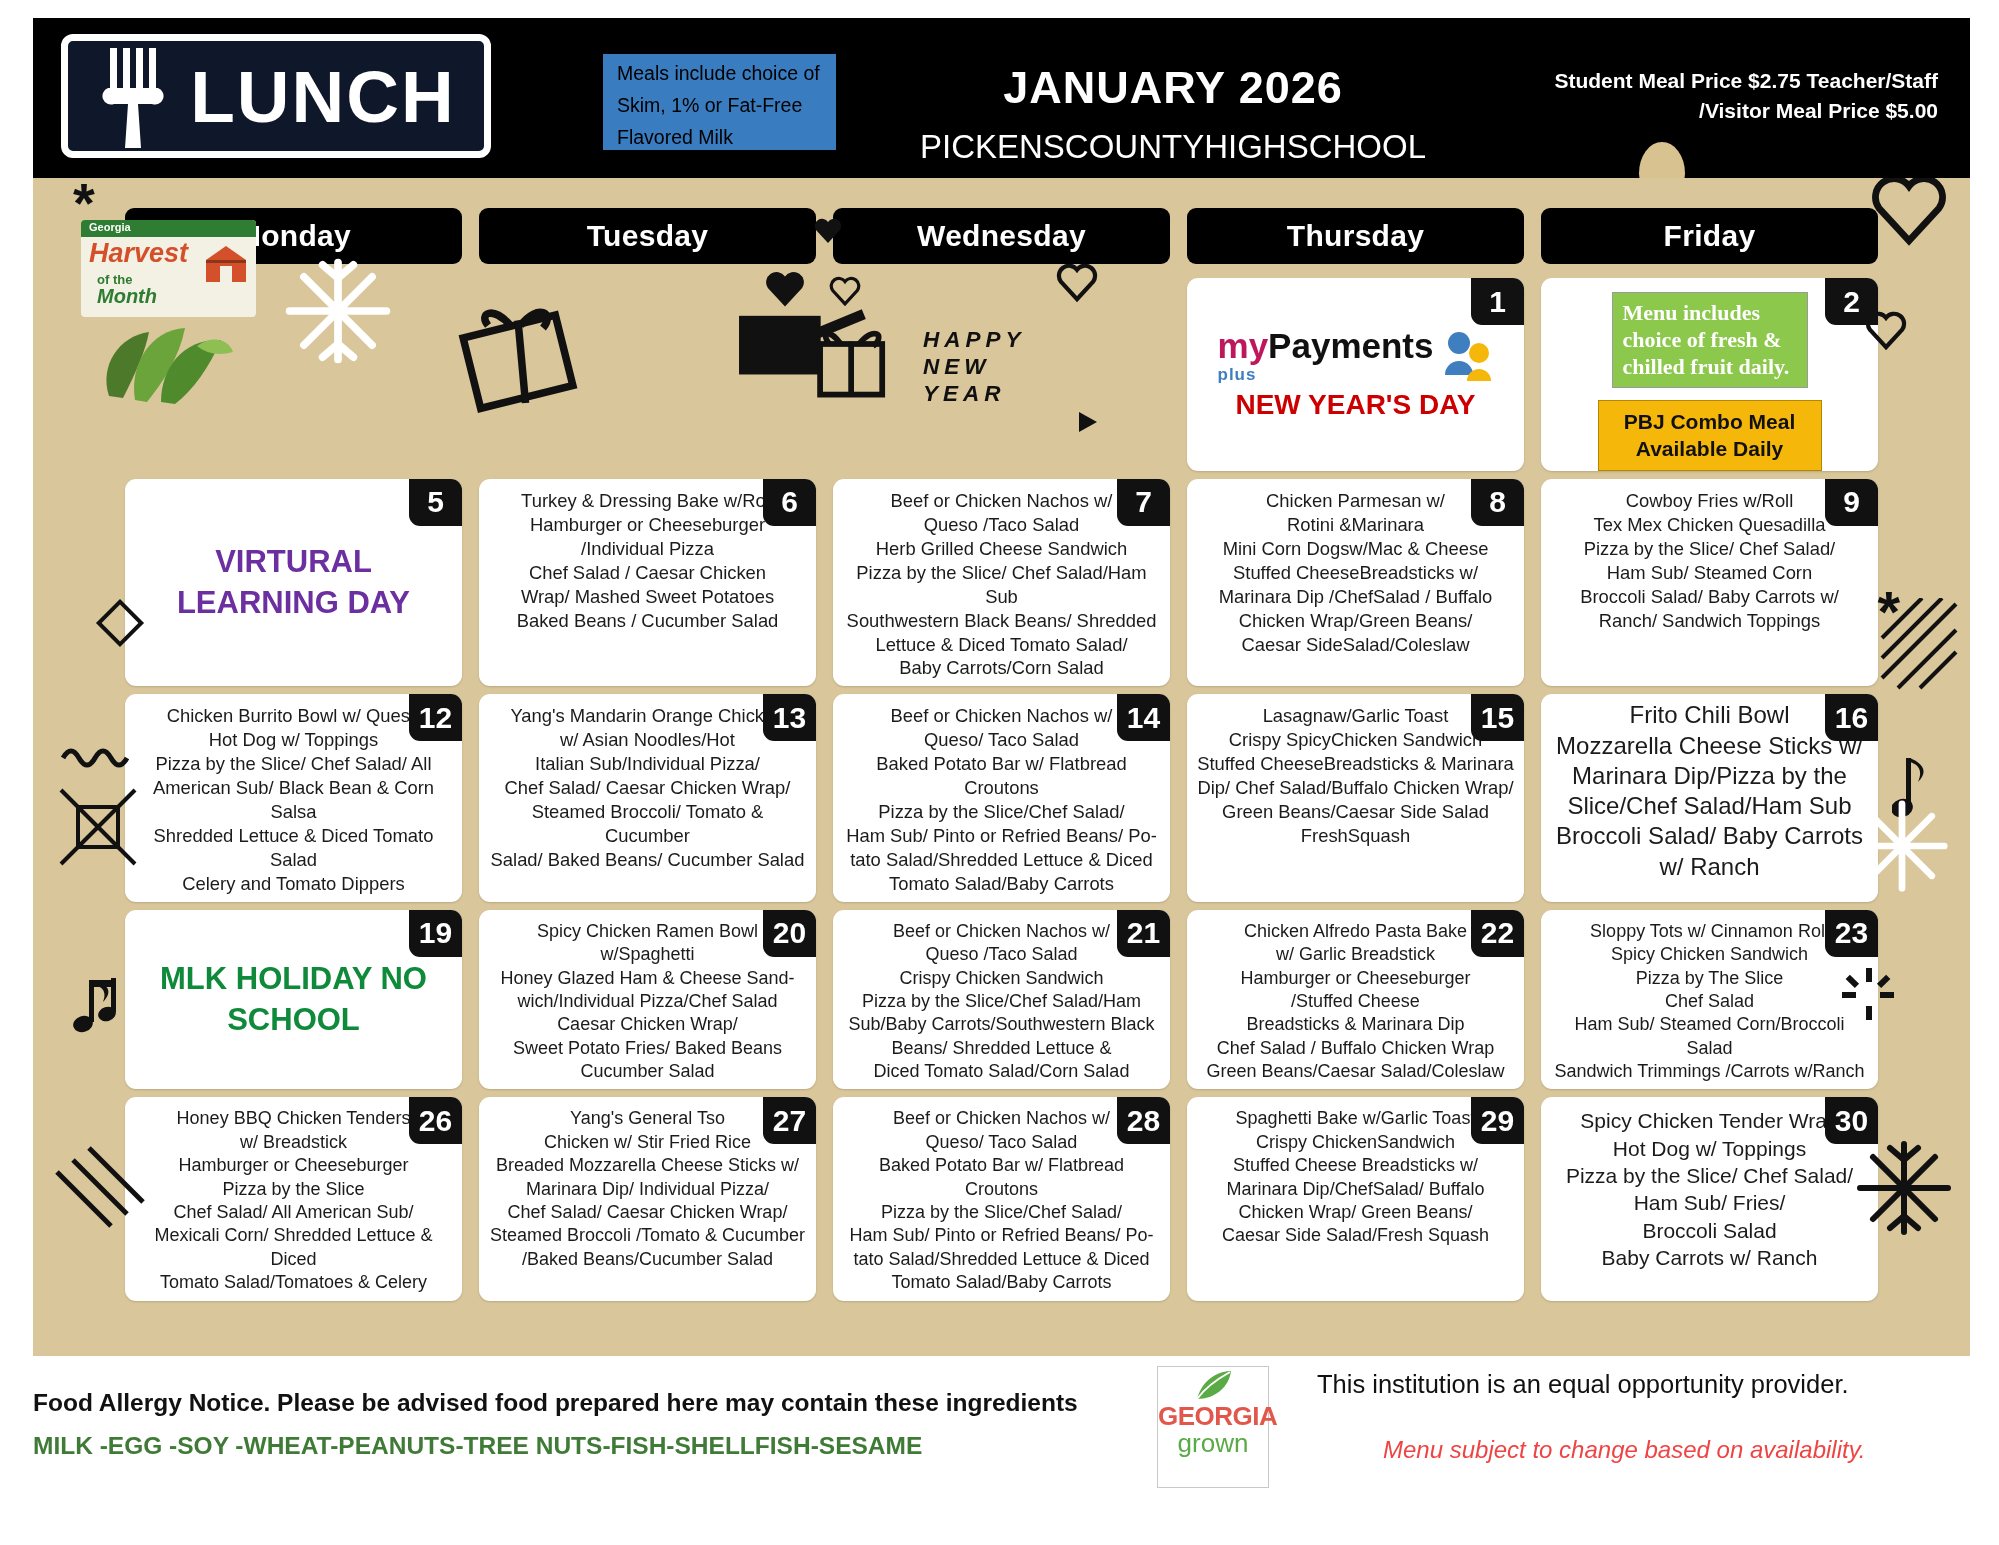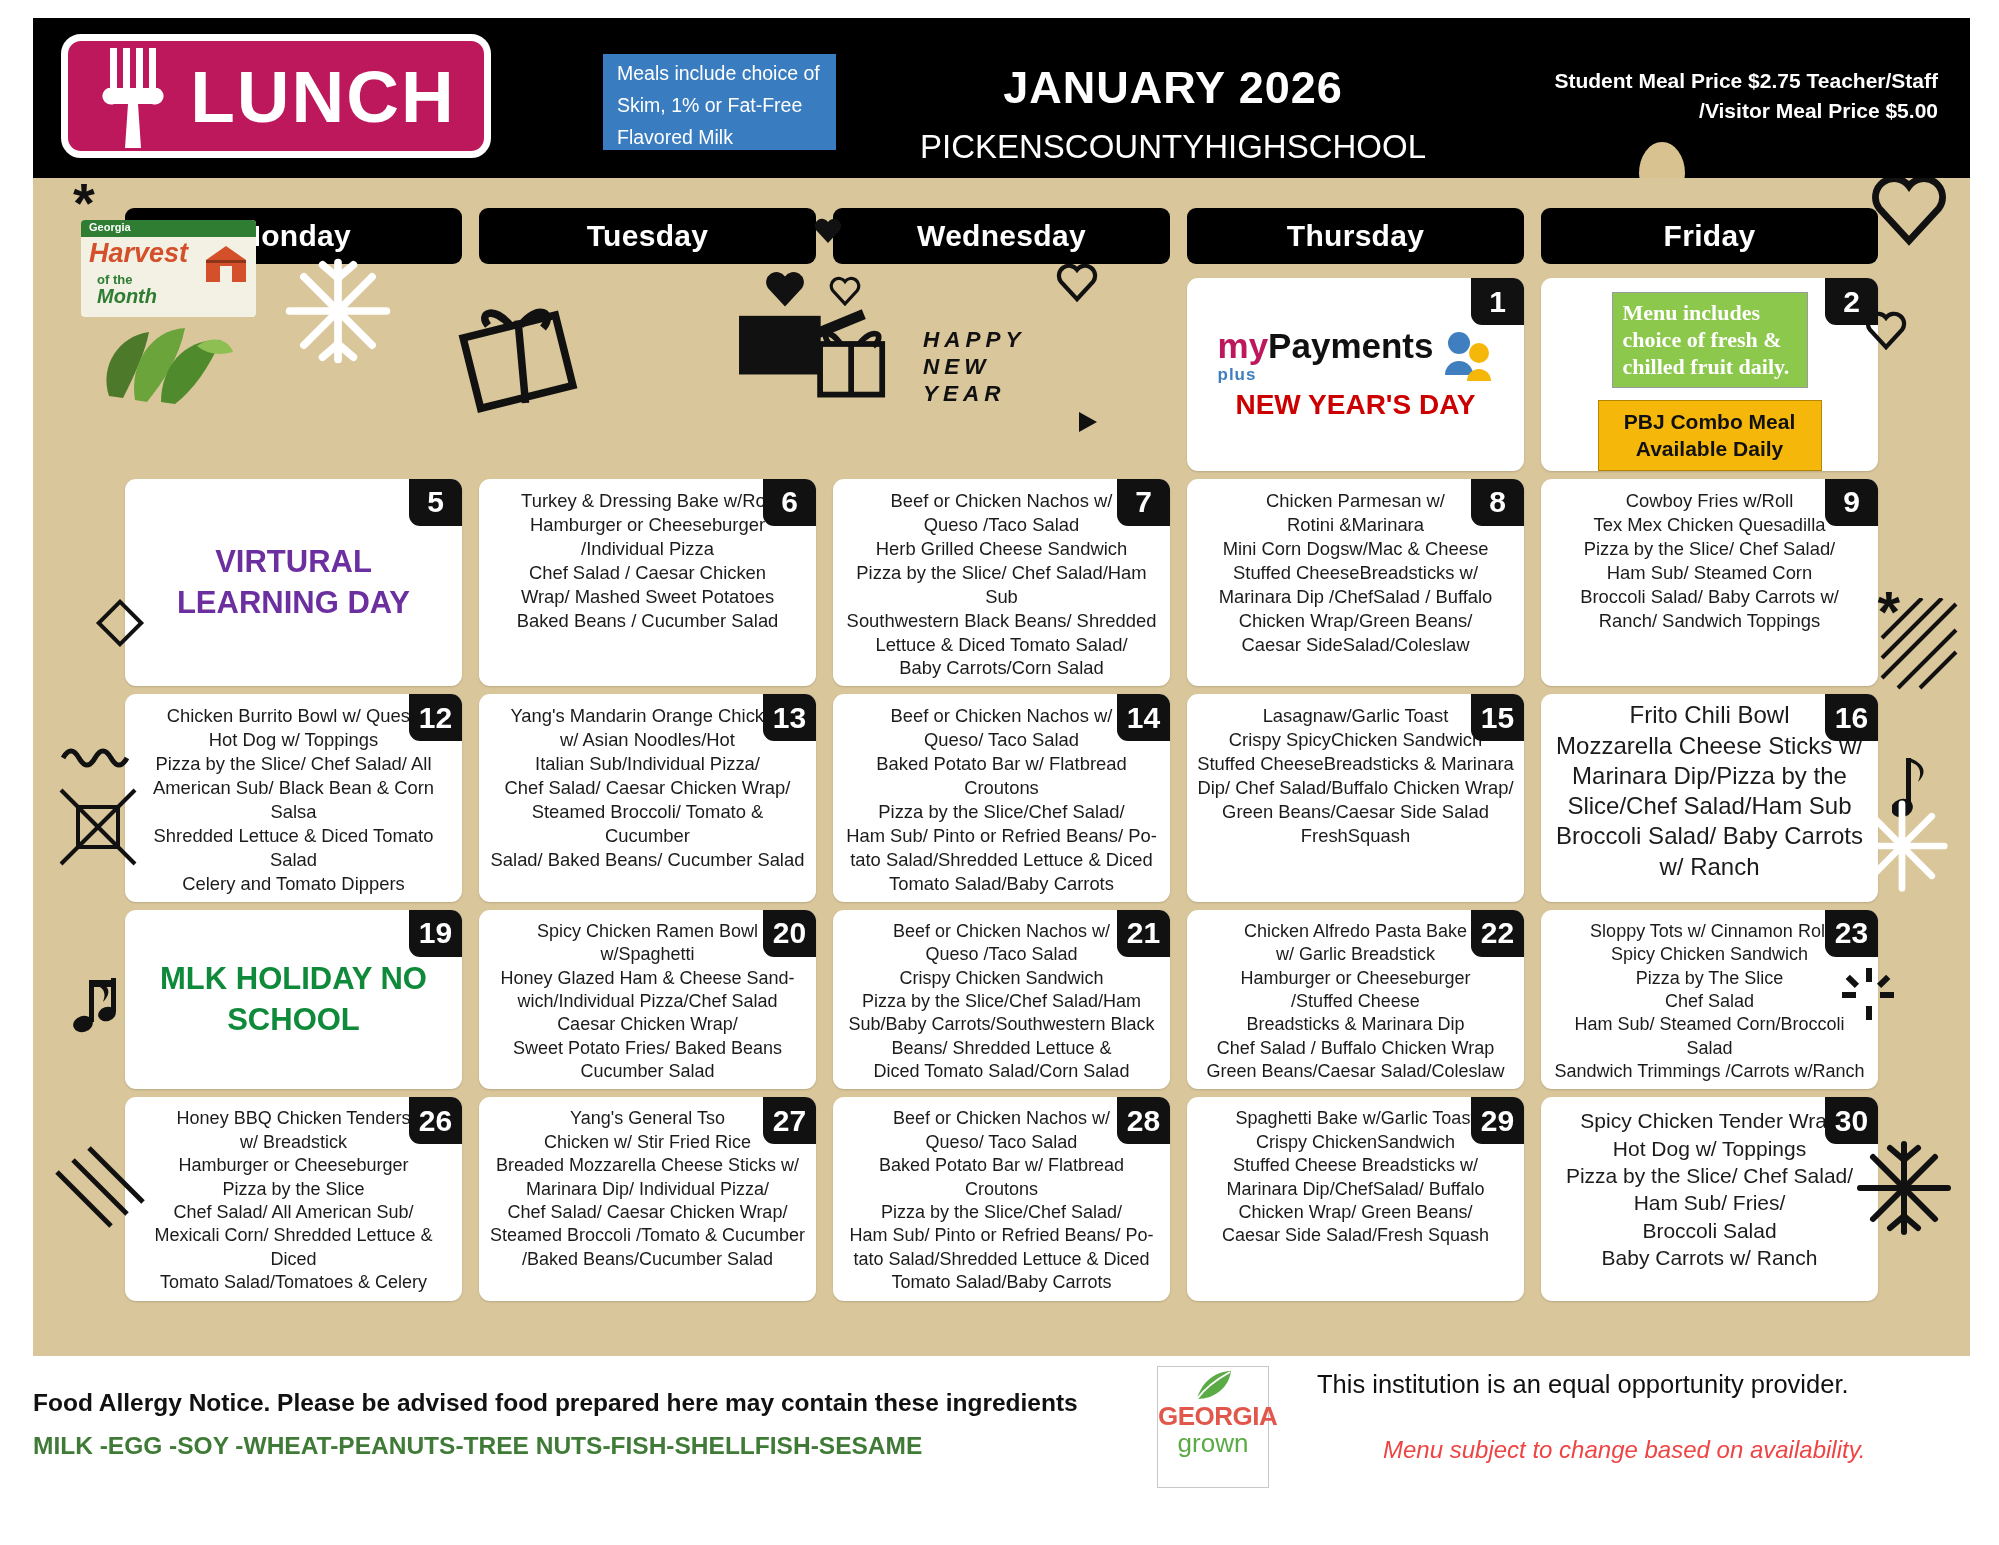--- a/index.html
+++ b/index.html
@@ -31,22 +31,22 @@
     left: 33px; top: 18px;
     width: 1937px; height: 160px;
     background: #000000;
     color: #ffffff;
   }
   .lunch-logo {
     position: absolute;
     left: 28px; top: 16px;
     width: 430px; height: 124px;
     border: 7px solid #ffffff;
-    border-radius: 20px;
-    background: #be185d;
+    border-radius: 12px;
+    background: #0f172a;
     display: flex; align-items: center; padding-left: 24px;
   }
   .fork {
     position: relative;
     width: 74px; height: 104px;
     margin-left: 10px;
     flex: 0 0 auto;
   }
   .lunch-word {
     flex: 1;
@@ -57,21 +57,21 @@
     color: #ffffff;
     font-family: "Liberation Sans", sans-serif;
     padding-right: 14px;
     line-height: 1;
   }
   .milk-box {
     position: absolute;
     left: 570px; top: 36px;
     width: 233px; height: 96px;
     background: #3a7cc0;
-    color: #ffffff;
+    color: #000000;
     font-size: 19.5px;
     line-height: 32px;
     padding: 3px 10px 0 14px;
   }
   .month-title {
     position: absolute;
     left: 830px; top: 44px;
     width: 620px;
     text-align: center;
     font-size: 45px;

